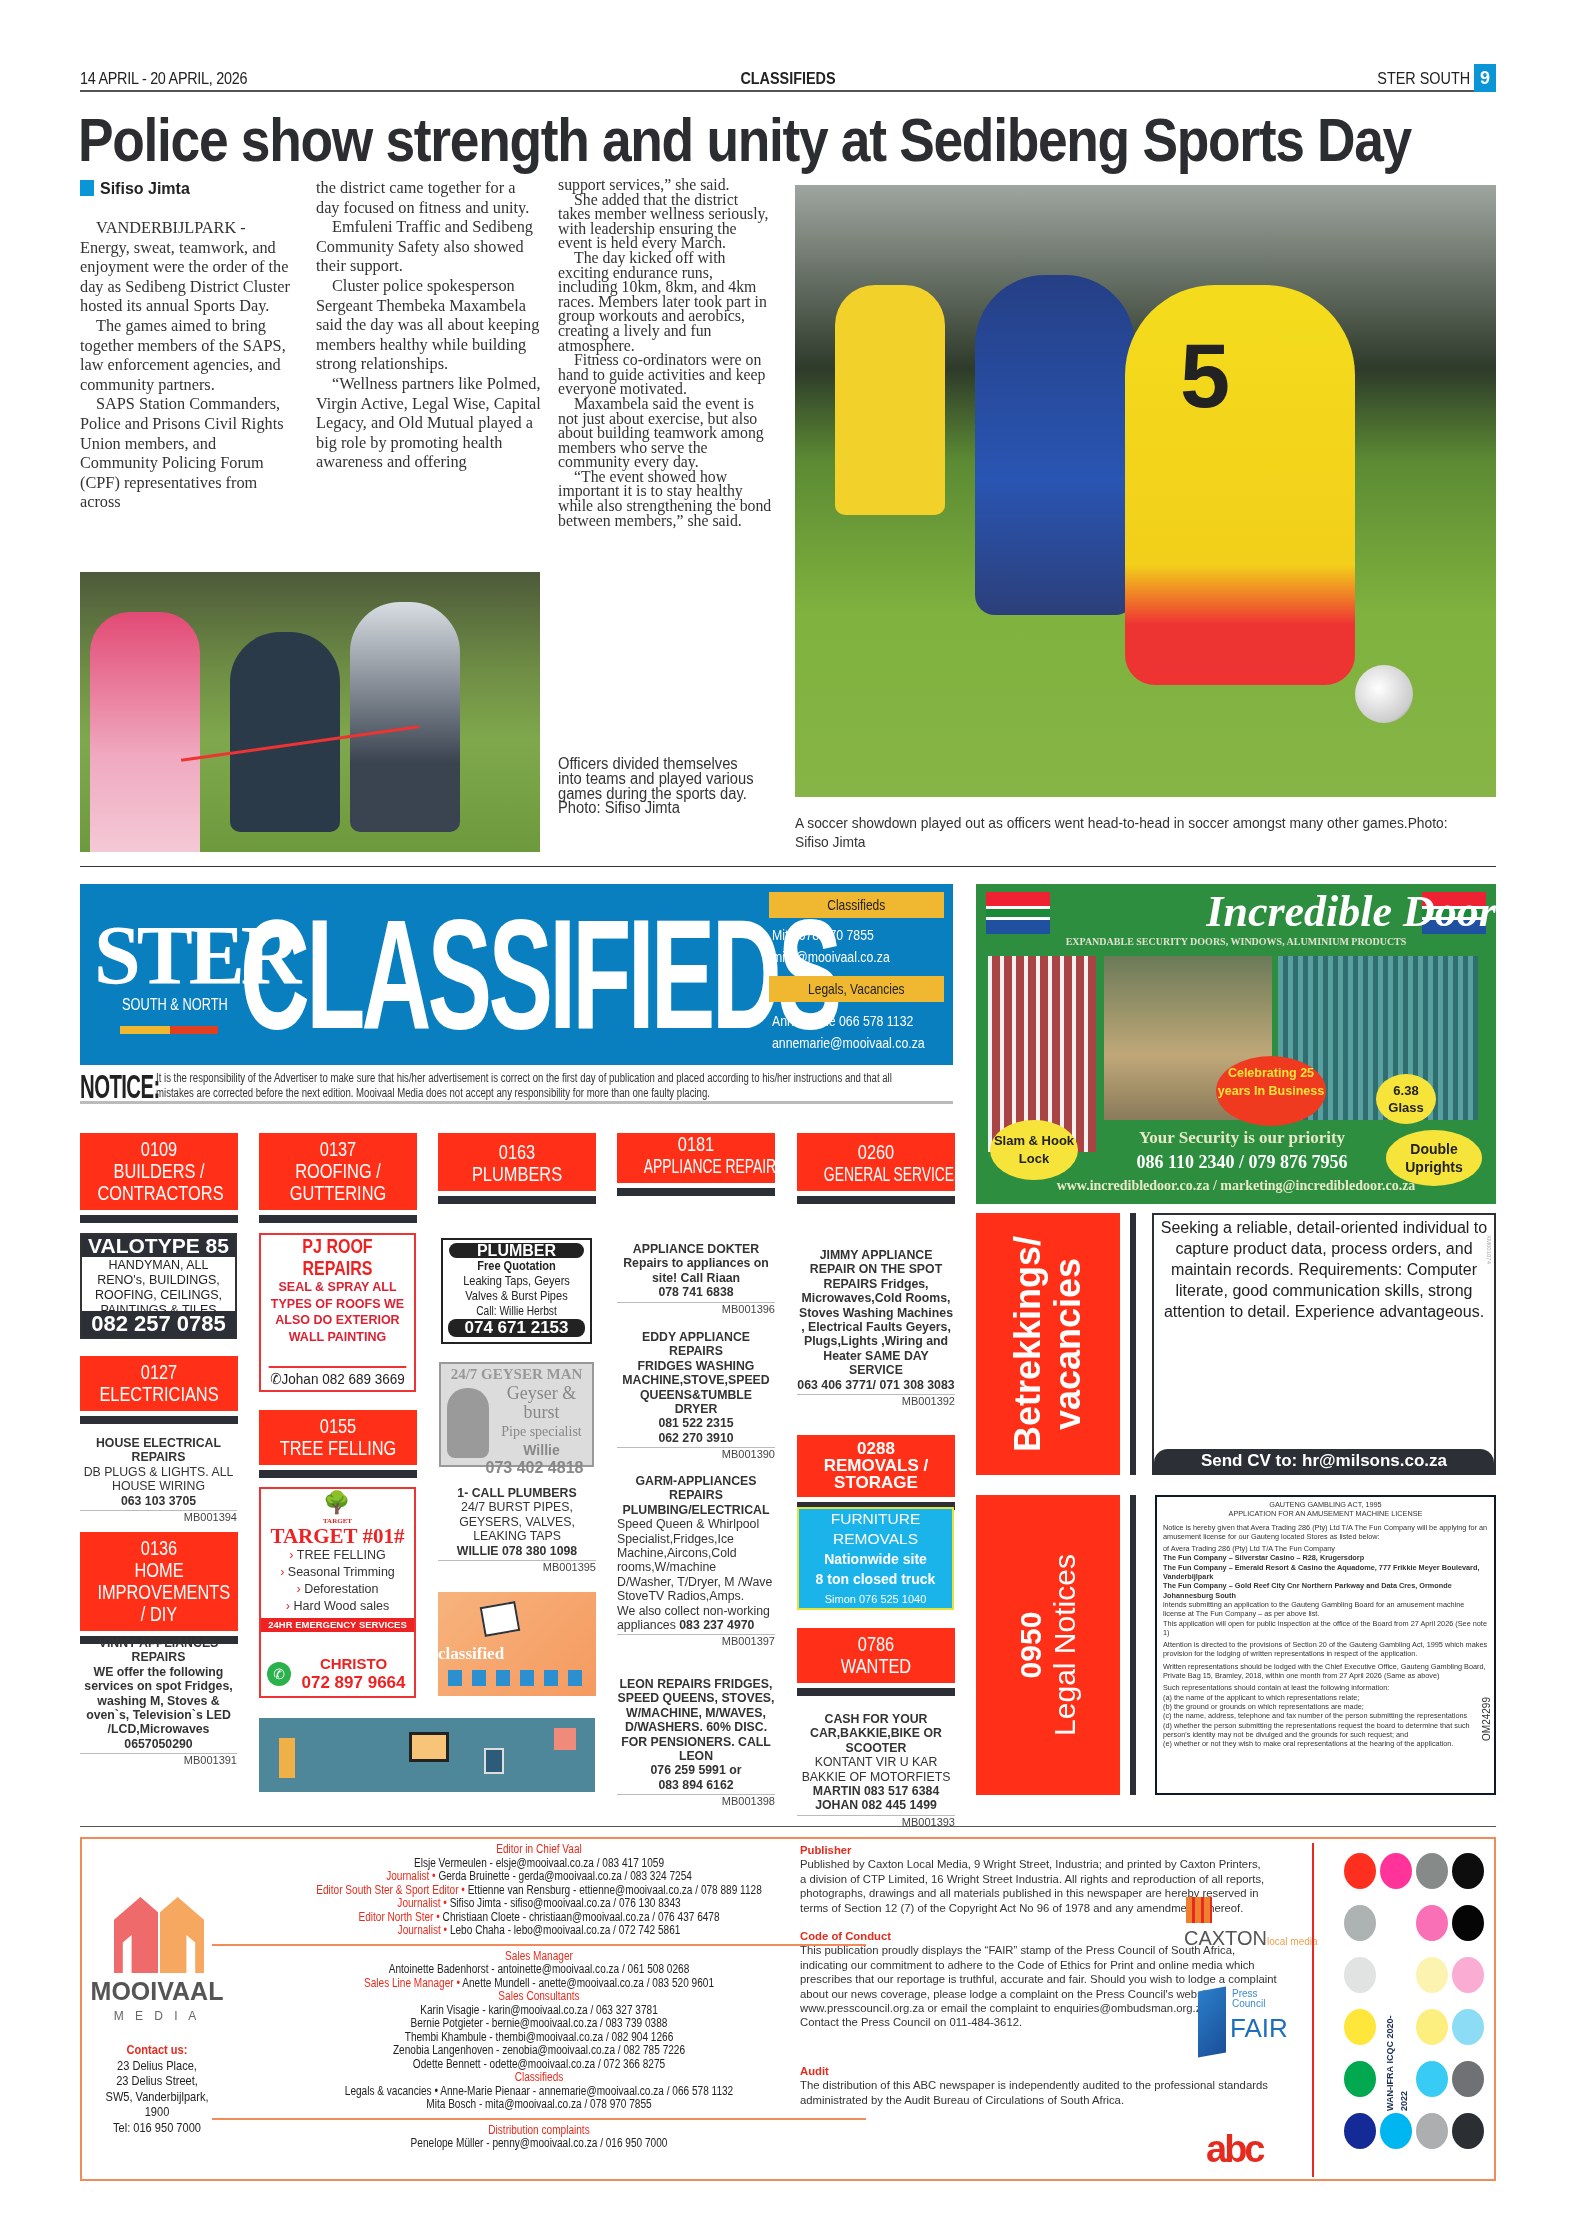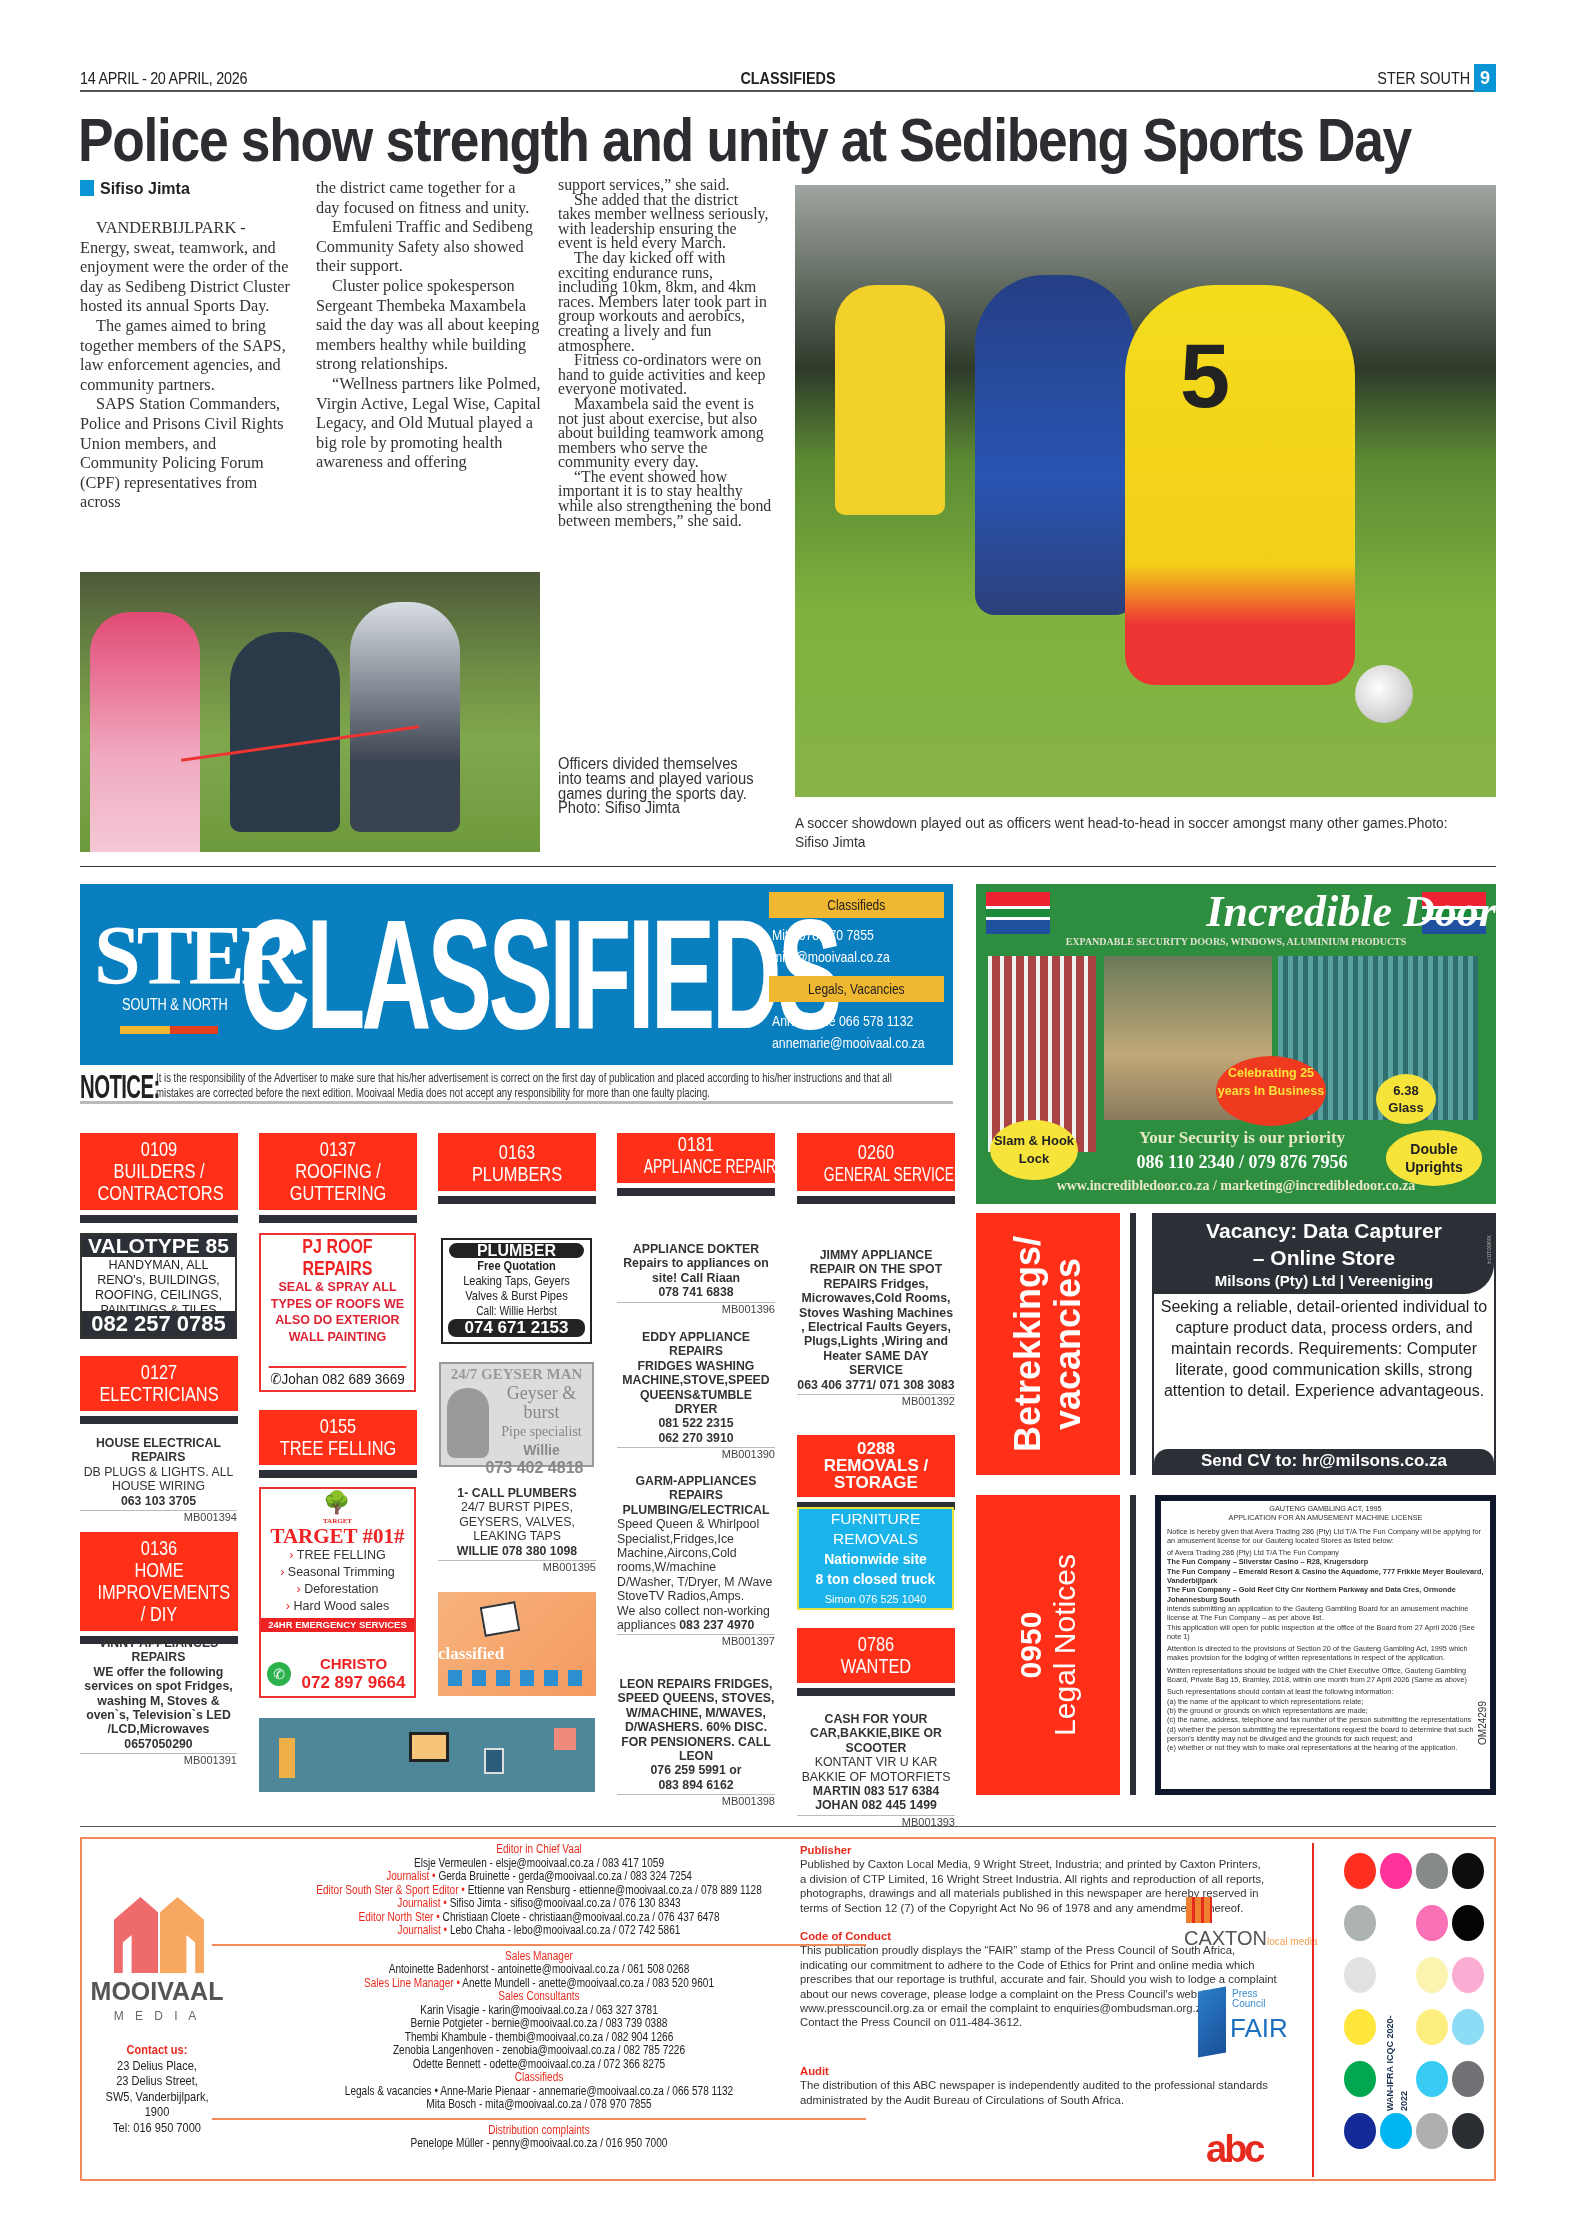--- a/index.html
+++ b/index.html
@@ -289,35 +289,30 @@
   <div class="abs" style="left:128px;top:244px;width:276px;text-align:center;color:#e8e8c8;font-family:'Liberation Serif',serif;font-weight:bold;font-size:17px">Your Security is our priority</div>
   <div class="abs" style="left:128px;top:268px;width:276px;text-align:center;color:#fff;font-family:'Liberation Serif',serif;font-weight:bold;font-size:18px">086 110 2340 / 079 876 7956</div>
   <div class="abs" style="left:0;right:0;top:294px;text-align:center;color:#e8e8c8;font-family:'Liberation Serif',serif;font-weight:bold;font-size:14px">www.incredibledoor.co.za / marketing@incredibledoor.co.za</div>
 </div>
 
 <div class="abs" style="left:976px;top:1213px;width:144px;height:262px;background:#ff3017">
   <div style="position:absolute;left:50%;top:50%;width:250px;transform:translate(-50%,-50%) rotate(-90deg);color:#fff;font-weight:bold;font-size:36px;line-height:40px;text-align:center">Betrekkings/ vacancies</div>
 </div>
 <div class="abs" style="left:1130px;top:1213px;width:6px;height:262px;background:#2c2f35"></div>
 <div class="abs" style="left:1152px;top:1213px;width:344px;height:262px;border:2px solid #2c2f35">
-  <div style="background:#2c2f35;color:#fff;text-align:center;font-weight:bold;padding:2px 0 3px;border-radius:0 0 30px 0">
-    <div style="font-size:21px;line-height:27px">Vacancy: Data Capturer</div>
-    <div style="font-size:21px;line-height:27px">– Online Store</div>
-    <div style="font-size:15px;line-height:20px">Milsons (Pty) Ltd | Vereeniging</div>
-  </div>
   <div style="text-align:center;font-size:16px;line-height:21px;padding:2px 6px">Seeking a reliable, detail-oriented individual to capture product data, process orders, and maintain records. Requirements: Computer literate, good communication skills, strong attention to detail. Experience advantageous.</div>
   <div style="position:absolute;bottom:0;left:0;right:0;background:#2c2f35;color:#fff;text-align:center;font-weight:bold;font-size:17px;line-height:24px;border-radius:14px 14px 0 0">Send CV to: hr@milsons.co.za</div>
   <div style="position:absolute;right:2px;top:20px;color:#aaa;font-size:6px;writing-mode:vertical-rl">XM001074</div>
 </div>
 
 <div class="abs" style="left:976px;top:1495px;width:144px;height:300px;background:#ff3017">
   <div style="position:absolute;left:50%;top:50%;width:290px;transform:translate(-50%,-50%) rotate(-90deg);color:#fff;font-size:30px;line-height:34px;text-align:center"><b>0950</b><br><span>Legal Notices</span></div>
 </div>
 <div class="abs" style="left:1130px;top:1495px;width:6px;height:300px;background:#2c2f35"></div>
-<div class="abs" style="left:1155px;top:1495px;width:341px;height:300px;border:6px solid #0f172a;padding:3px 6px;font-size:7.3px;line-height:9.3px;color:#333">
+<div class="abs" style="left:1155px;top:1495px;width:341px;height:300px;border:2px solid #0f172a;padding:3px 6px;font-size:7.3px;line-height:9.3px;color:#333">
   <div style="text-align:center">GAUTENG GAMBLING ACT, 1995</div>
   <div style="text-align:center;margin-bottom:4px">APPLICATION FOR AN AMUSEMENT MACHINE LICENSE</div>
   <div style="margin-bottom:3px">Notice is hereby given that Avera Trading 286 (Pty) Ltd T/A The Fun Company will be applying for an amusement license for our Gauteng located Stores as listed below:</div>
   <div>of Avera Trading 286 (Pty) Ltd T/A The Fun Company</div>
   <div style="font-weight:bold">The Fun Company – Silverstar Casino – R28, Krugersdorp</div>
   <div style="font-weight:bold">The Fun Company – Emerald Resort &amp; Casino the Aquadome, 777 Frikkie Meyer Boulevard, Vanderbijlpark</div>
   <div style="font-weight:bold">The Fun Company – Gold Reef City Cnr Northern Parkway and Data Cres, Ormonde Johannesburg South</div>
   <div>intends submitting an application to the Gauteng Gambling Board for an amusement machine license at The Fun Company – as per above list.</div>
   <div style="margin-bottom:3px">This application will open for public inspection at the office of the Board from 27 April 2026 (See note 1)</div>
   <div style="margin-bottom:3px">Attention is directed to the provisions of Section 20 of the Gauteng Gambling Act, 1995 which makes provision for the lodging of written representations in respect of the application.</div>

